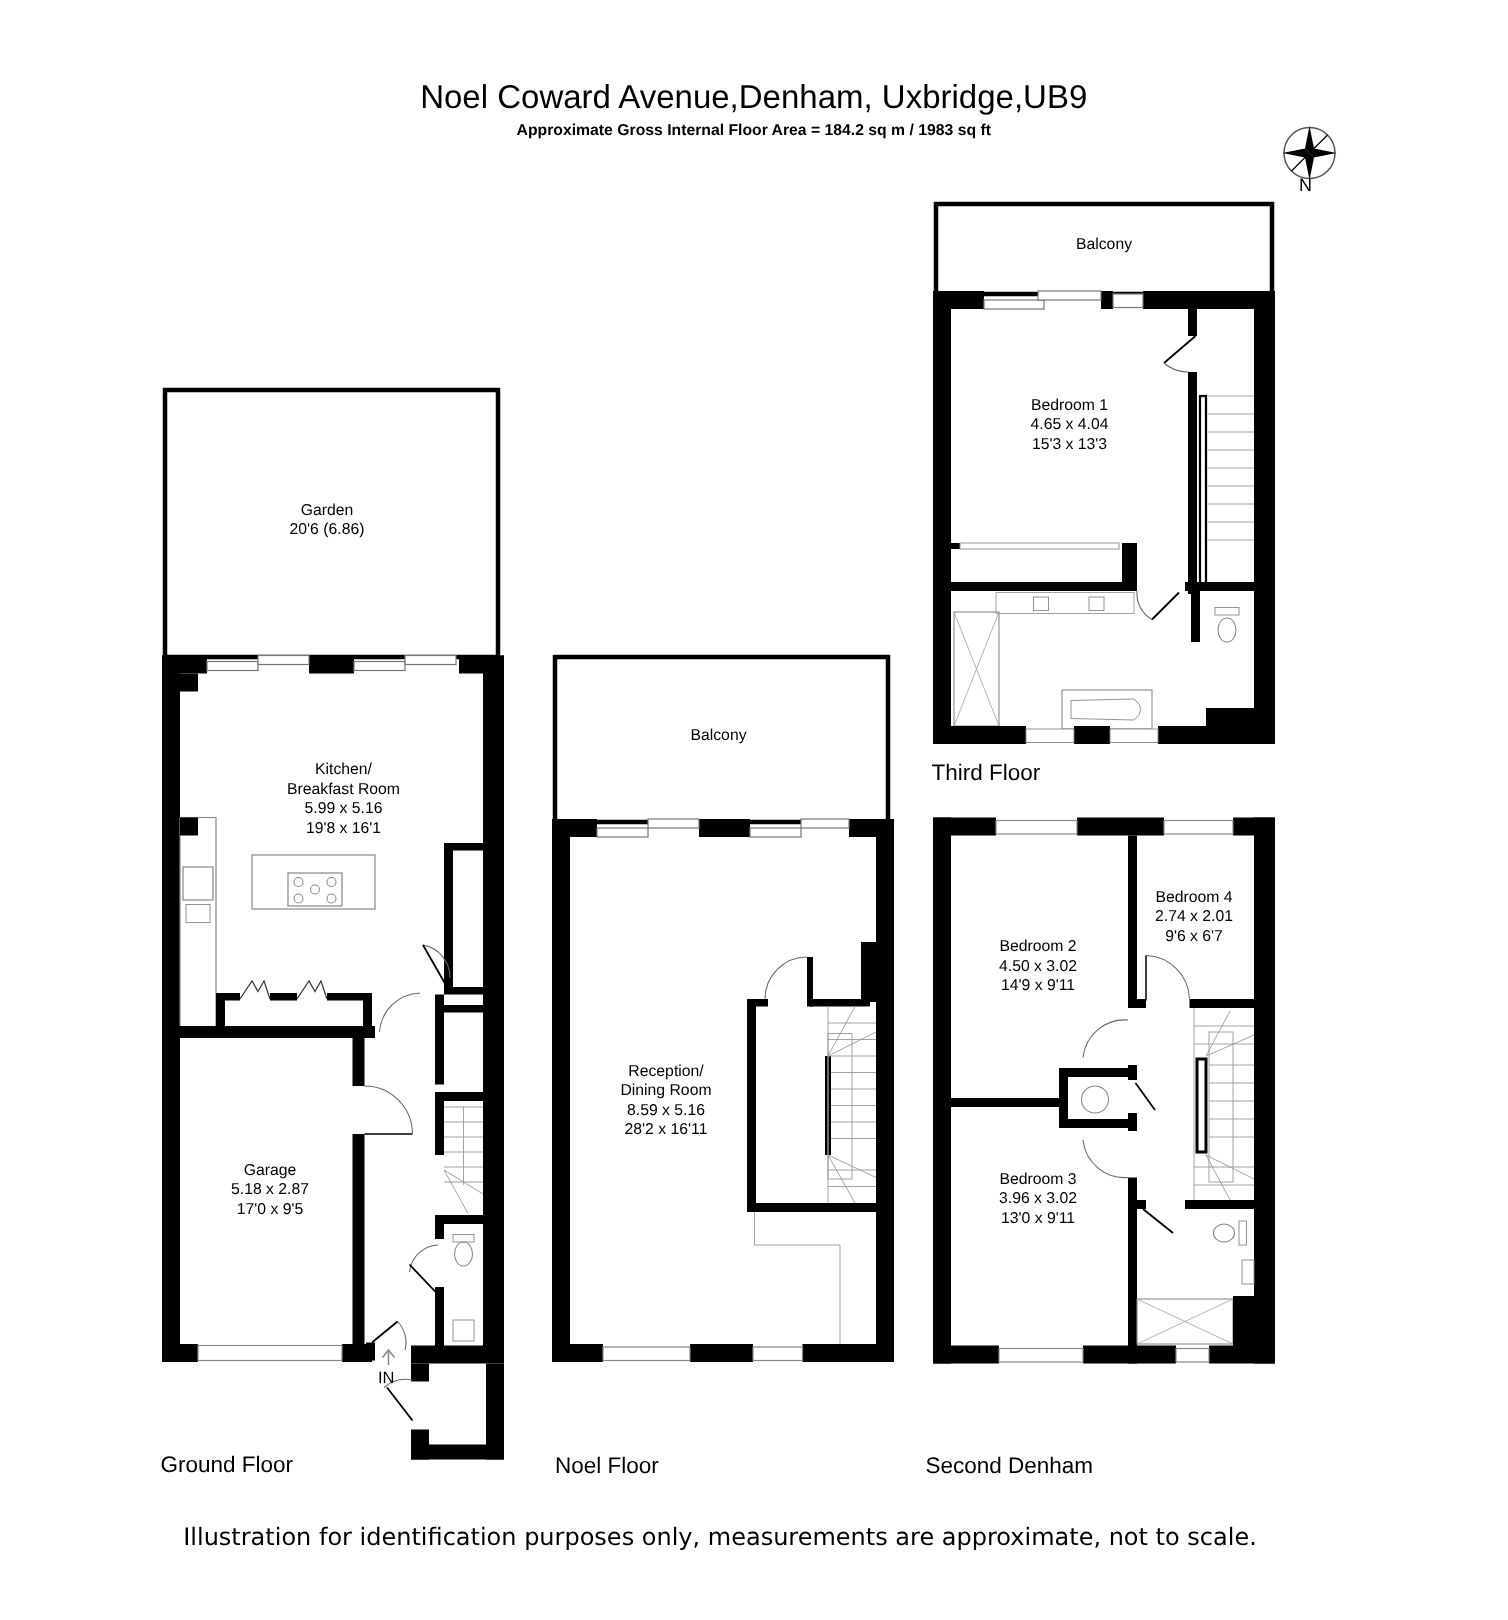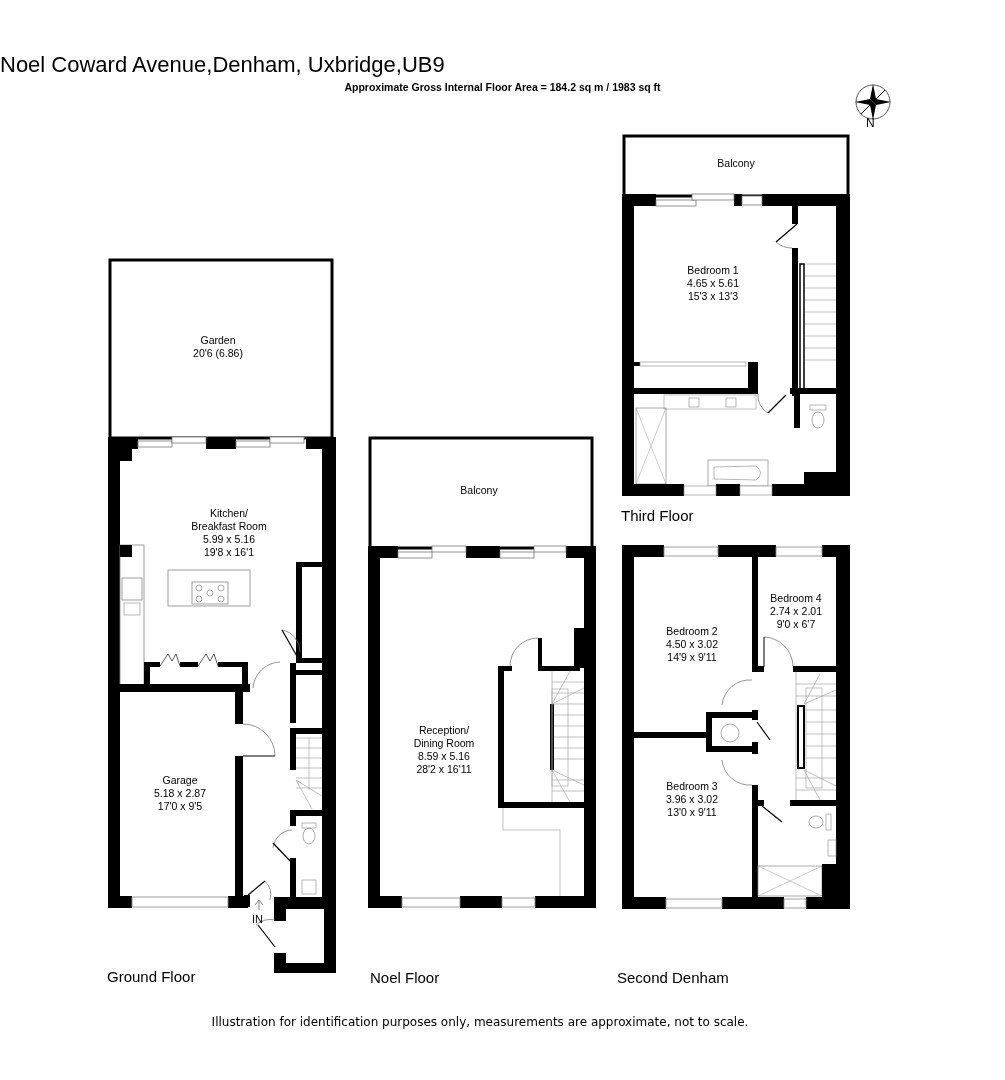--- a/index.html
+++ b/index.html
@@ -1,24 +1,24 @@
 <!DOCTYPE html>
 <html><head>
 <meta charset="utf-8">
 <style>
   html, body { margin: 0; padding: 0; background: #ffffff; }
   body { width: 1005px; height: 1080px; position: relative; overflow: hidden; font-family: "Liberation Sans", sans-serif; color: #000; }
-  .title { position: absolute; left: 0; width: 1005px; top: 52px; font-size: 22px; }
+  .title { position: absolute; left: 0; width: 1005px; top: 52px; text-align: center; font-size: 22px; }
   .subtitle { position: absolute; left: 0; width: 1005px; top: 81px; text-align: center; font-size: 10.5px; font-weight: bold; }
   .compass { position: absolute; left: 850px; top: 74px; width: 46px; height: 60px; }
   .compass-n { position: absolute; left: 866px; top: 116px; font-size: 12px; }
   svg.plan { position: absolute; left: 0; top: 0; }
   .floor-label { position: absolute; font-size: 15px; }
   .room-label { position: absolute; text-align: center; font-size: 10.5px; line-height: 13px; transform: translateX(-50%); white-space: nowrap; }
-  .disclaimer { position: absolute; left: 0; width: 960px; top: 1015px; text-align: center; font-size: 12px; font-family: "DejaVu Sans", sans-serif; }
+  .disclaimer { position: absolute; left: 0; width: 960px; top: 1015px; text-align: center; font-size: 16px; font-family: "DejaVu Sans", sans-serif; }
   .in-label { position: absolute; left: 252px; top: 913px; font-size: 11px; }
 </style>
 </head>
 <body>
 
 <div class="title">Noel Coward Avenue,Denham, Uxbridge,UB9</div>
 <div class="subtitle">Approximate Gross Internal Floor Area  = 184.2 sq m / 1983 sq ft</div>
 
 <svg class="compass" viewBox="0 0 46 46" width="46" height="46">
   <circle cx="23" cy="21" r="17" fill="none" stroke="#555" stroke-width="1"></circle>
@@ -306,49 +306,49 @@
 <div class="room-label" style="left:180px; top:774px;">
   <div>Garage</div>
   <div>5.18 x 2.87</div>
   <div>17'0 x 9'5</div>
 </div>
 <div class="in-label">IN</div>
 
 <div class="room-label" style="left:479px; top:484px;">
   <div>Balcony</div>
 </div>
-<div class="room-label" style="left:444px; top:708px;margin-top:16px;">
+<div class="room-label" style="left:444px; top:708px;">
   <div>Reception/</div>
   <div>Dining Room</div>
   <div>8.59 x 5.16</div>
   <div>28'2 x 16'11</div>
 </div>
 
 <div class="room-label" style="left:692px; top:625px;">
   <div>Bedroom 2</div>
   <div>4.50 x 3.02</div>
   <div>14'9 x 9'11</div>
 </div>
 <div class="room-label" style="left:796px; top:592px;">
   <div>Bedroom 4</div>
   <div>2.74 x 2.01</div>
-  <div>9'0 x 6'7</div>
+  <div>9'6 x 6'7</div>
 </div>
 <div class="room-label" style="left:692px; top:780px;">
   <div>Bedroom 3</div>
   <div>3.96 x 3.02</div>
   <div>13'0 x 9'11</div>
 </div>
 
 <div class="room-label" style="left:736px; top:157px;">
   <div>Balcony</div>
 </div>
 <div class="room-label" style="left:713px; top:264px;">
   <div>Bedroom 1</div>
-  <div>4.65 x 5.61</div>
+  <div>4.65 x 4.04</div>
   <div>15'3 x 13'3</div>
 </div>
 
 <div class="floor-label" style="left:107px; top:968px;">Ground Floor</div>
 <div class="floor-label" style="left:370px; top:969px;">Noel Floor</div>
 <div class="floor-label" style="left:617px; top:969px;">Second Denham</div>
 <div class="floor-label" style="left:621px; top:507px;">Third Floor</div>
 
 <div class="disclaimer">Illustration for identification purposes only, measurements are approximate, not to scale.</div>
 

